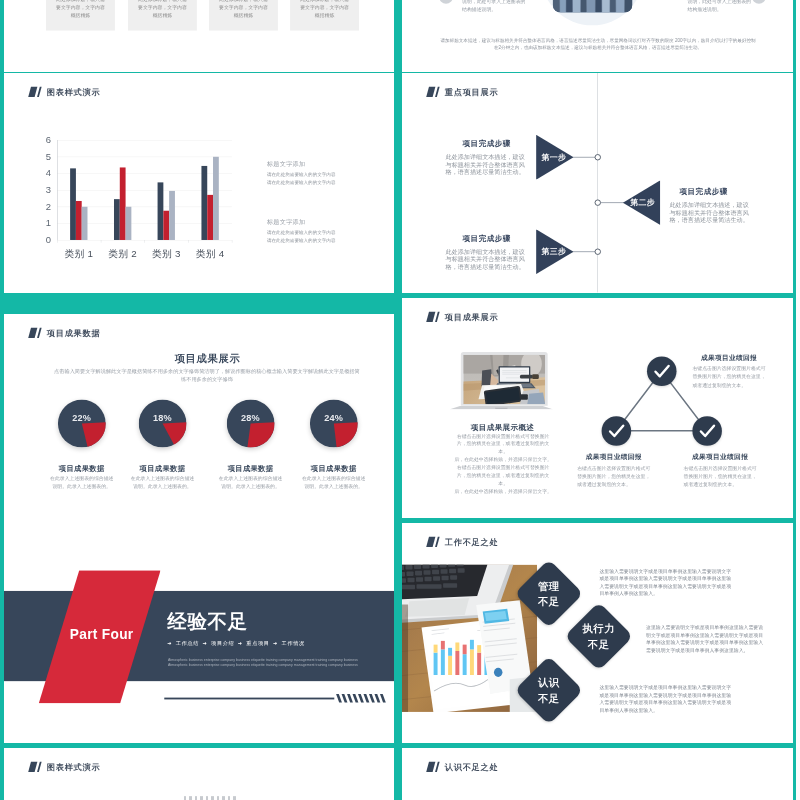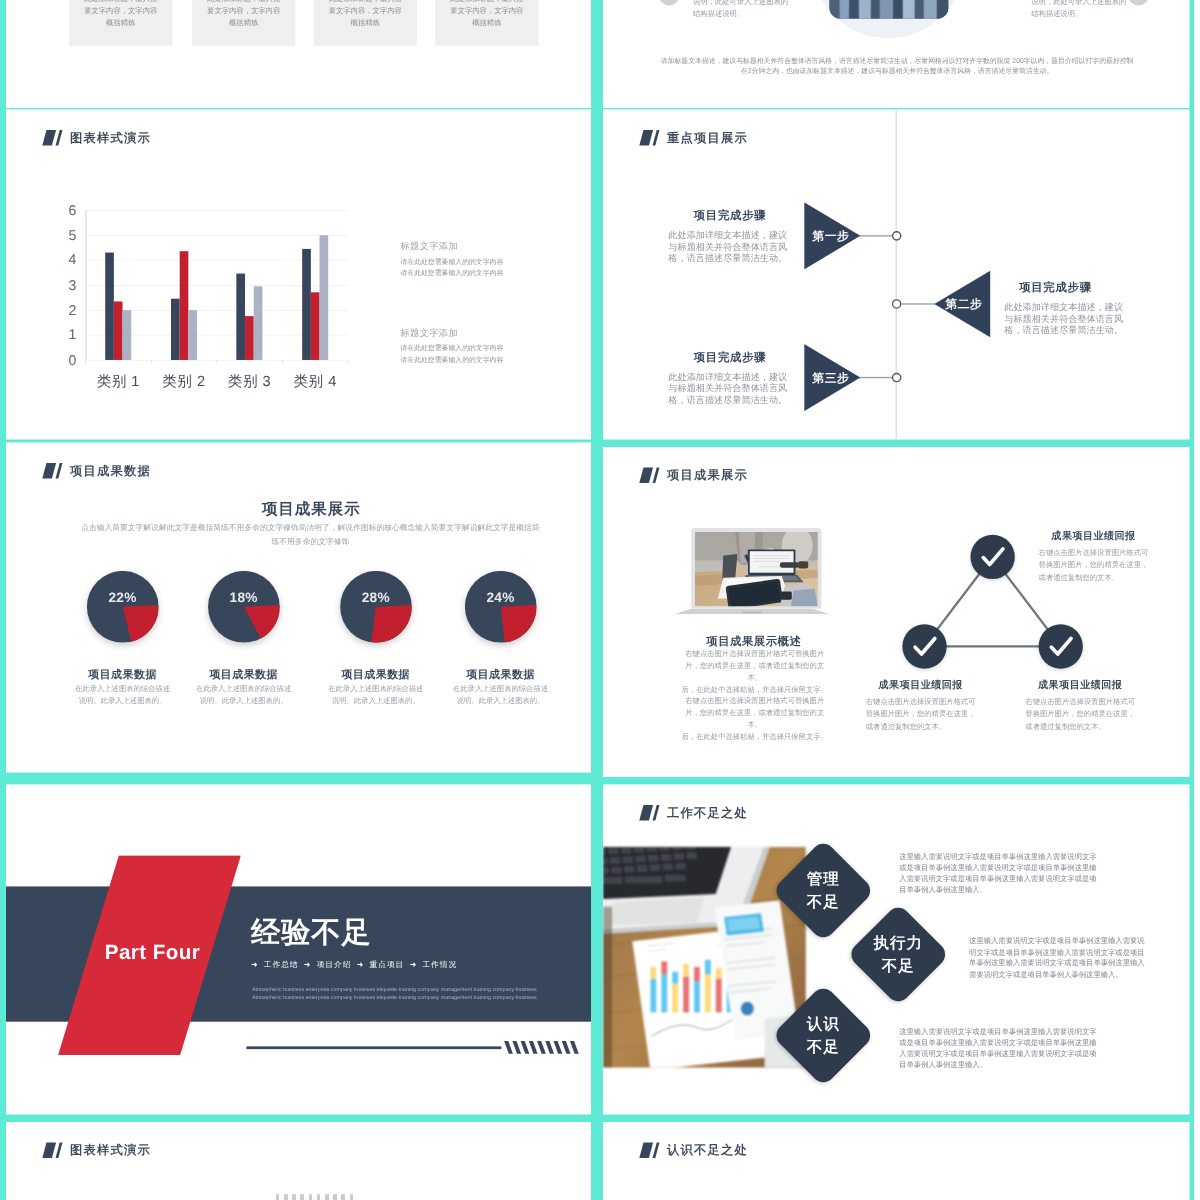--- a/index.html
+++ b/index.html
@@ -1,18 +1,18 @@
 <!DOCTYPE html>
 <html><head>
 <meta charset="utf-8">
 <style>
   html,body{margin:0;padding:0;}
   body{width:800px;height:800px;overflow:hidden;background:#fcfcfc;
        font-family:"Liberation Sans",sans-serif;}
-  .grid{position:relative;width:796px;height:800px;background:#5eead4;}
+  .grid{position:relative;width:796px;height:800px;background:#14b8a6;}
   .slide{position:absolute;background:#fff;overflow:hidden;box-sizing:border-box;}
   .sw{position:absolute;left:0;top:0;width:1280px;height:720px;transform-origin:0 0;background:#fff;}
 
   
   .hdr{position:absolute;display:flex;align-items:center;}
   .bars{position:relative;width:47px;height:34px;flex:none;}
   .bars i{position:absolute;top:0;height:34px;background:#37465a;transform:skewX(-15deg);}
   .bars .b1{left:4px;width:21px;}
   .bars .b2{left:33px;width:6px;}
   .ht{font-size:27px;color:#3f4b5c;letter-spacing:2.5px;margin-left:13px;
@@ -257,21 +257,21 @@
       <span style="left:18px;">第三步</span>
     </div>
     <div class="dot" style="left:632px;top:576px;"></div>
     <div style="position:absolute;left:143px;top:525px;width:270px;">
       <h3 style="text-align:center;">项目完成步骤</h3>
       <p>此处添加详细文本描述，建议与标题相关并符合整体语言风格，语言描述尽量简洁生动。</p>
     </div>
   </div>
 </div>
 
-<div class="slide s5" style="left:4px;top:295px;width:390px;height:220px;">
+<div class="slide s5" style="left:4px;top:314px;width:390px;height:220px;">
   <div class="sw" style="transform:scale(0.3047);">
     <div class="hdr" style="left:80px;top:44px;">
       <span class="bars">
             <i class="b1"></i>
             <i class="b2"></i>
           </span>
       <span class="ht">项目成果数据</span>
     </div>
     <div class="big" style="top:122px;left:28px;">项目成果展示</div>
     <div class="sub" style="top:172px;left:164px;width:1004px;">点击输入简要文字解说解此文字是概括简练不用多余的文字修饰简洁明了，解说作图标的核心概念输入简要文字解说解此文字是概括简练不用多余的文字修饰</div>

